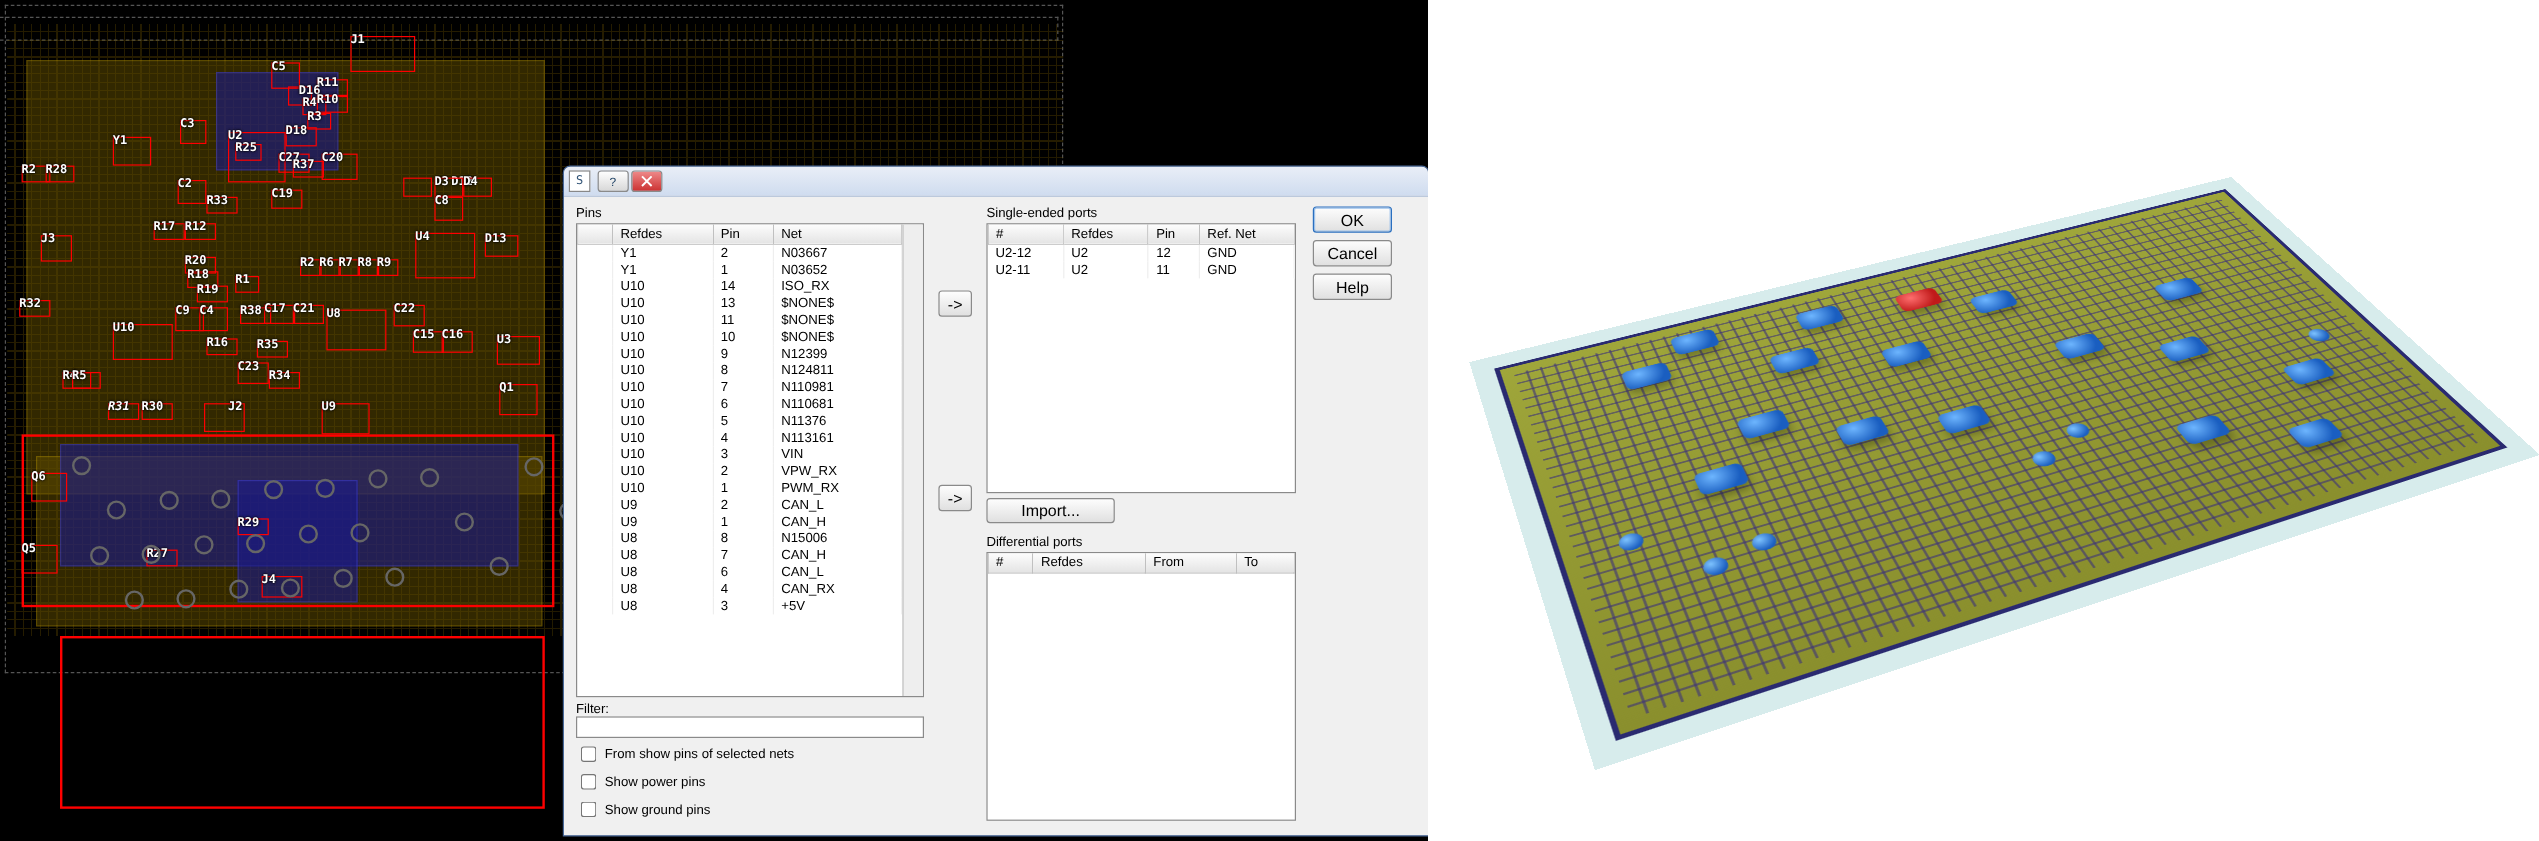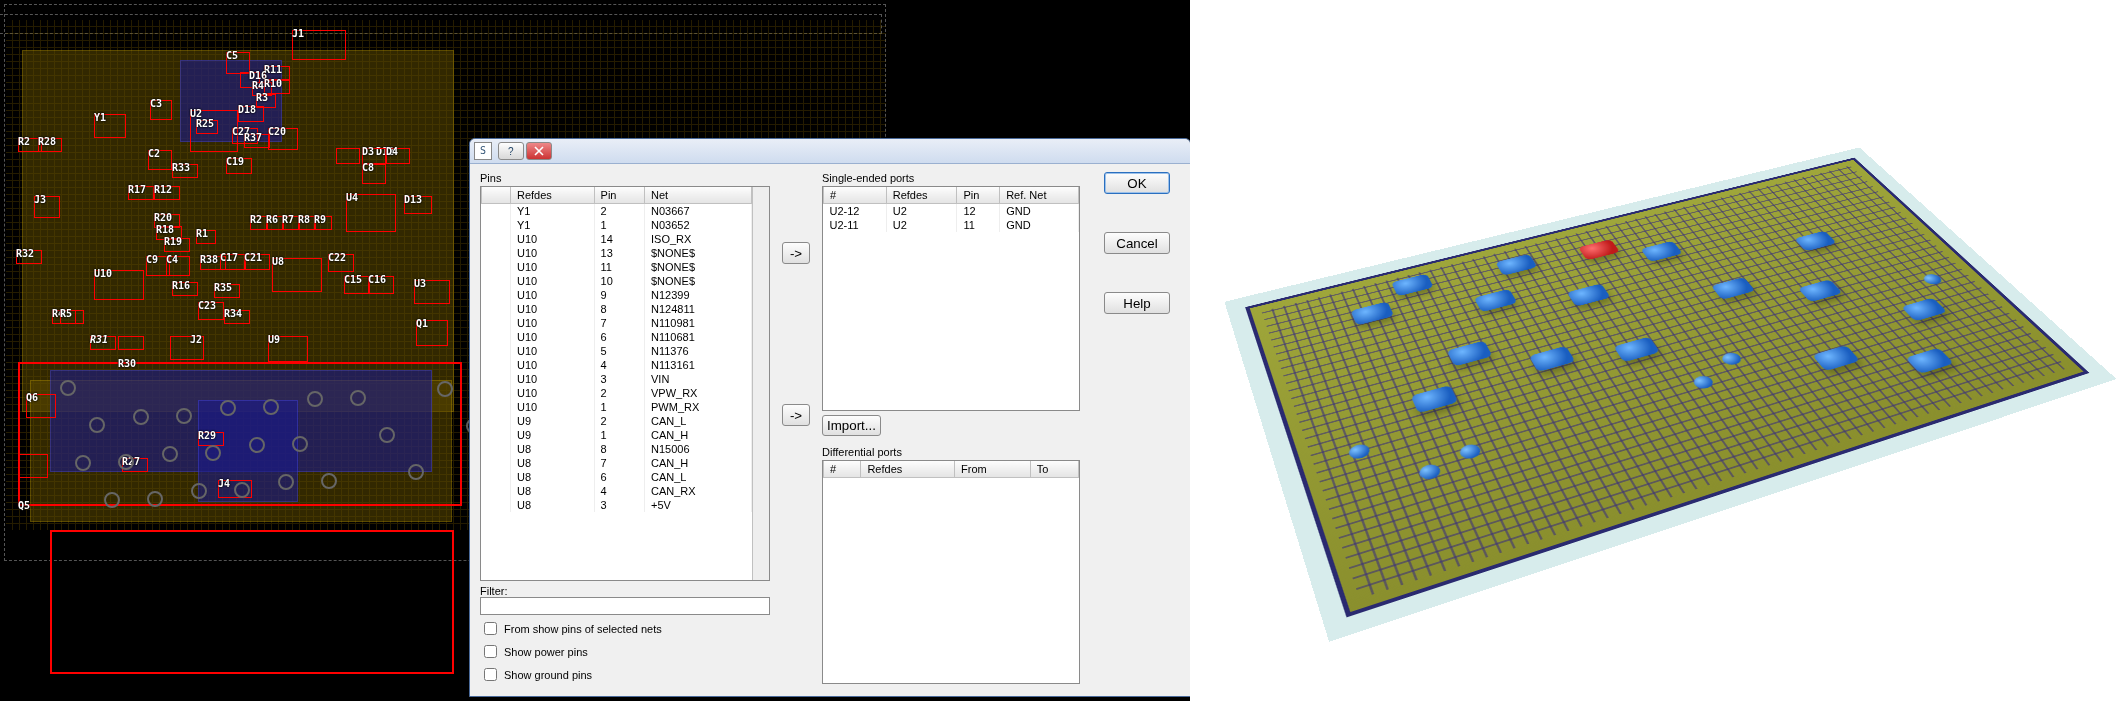--- a/index.html
+++ b/index.html
@@ -41,25 +41,25 @@
   table.tbl tbody tr:nth-child(even){background:#fff;}
   .scrollbar{width:16px;background:#eee;border-left:1px solid #c0c0c0;}
   .midcol{width:32px;display:flex;flex-direction:column;justify-content:flex-start;align-items:center;padding-top:70px;gap:140px;}
   .sqbtn{width:28px;height:22px;border:1px solid #8a8a8a;border-radius:3px;
     background:linear-gradient(#fdfdfd,#e0e0e0);display:flex;align-items:center;justify-content:center;}
   #col-left{width:290px;}
   #col-right-top{flex:1;}
   .btn{height:22px;min-width:66px;border:1px solid #8a8a8a;border-radius:3px;
     background:linear-gradient(#fdfdfd,#e0e0e0);padding:0 10px;margin-bottom:6px;}
   .btn.default{border:1px solid #2a6fbf;box-shadow:0 0 0 1px #9cc1ea inset;}
-  #rightbuttons{width:86px;display:flex;flex-direction:column;align-items:center;margin-left:4px;gap:32px;}
+  #rightbuttons{width:86px;display:flex;flex-direction:column;align-items:flex-start;margin-left:4px;}
   input.filter{height:18px;border:1px solid #8a8a8a;padding:1px 3px;width:100%;box-sizing:border-box;}
   label.cb{display:flex;align-items:center;gap:4px;margin-top:4px;font-size:11px;}
   label.cb input{width:13px;height:13px;}
-  .small-btn{height:21px;padding:0 4px;border:1px solid #8a8a8a;border-radius:3px;
+  .small-btn{height:21px;padding:0 28px;border:1px solid #8a8a8a;border-radius:3px;
     background:linear-gradient(#fdfdfd,#e0e0e0);margin-top:4px;align-self:flex-start;text-align:right;}
   
   #pcb3d{position:absolute;left:1190px;top:0;width:926px;height:701px;background:#fff;}
   #pcb3d .persp{position:absolute;left:30px;top:60px;width:860px;height:560px;
     perspective:1400px;perspective-origin:50% 20%;}
   #pcb3d .board3d{position:absolute;left:70px;top:60px;width:720px;height:430px;
     transform:rotateX(58deg) rotateZ(-24deg);transform-style:preserve-3d;
     background:linear-gradient(#9fa63a,#8a8f2d);border:4px solid #2a2a70;
     box-shadow:0 0 0 18px rgba(140,200,200,.35);}
   #pcb3d .pattern{position:absolute;inset:10px;background:
@@ -199,33 +199,33 @@
       <div class="lbl" style="left: 224px; top: 308px;">R34</div>
       <div class="comp" style="left: 52px; top: 310px; width: 22px; height: 12px;"></div>
       <div class="lbl" style="left: 52px; top: 308px;">R4</div>
       <div class="comp" style="left: 60px; top: 310px; width: 22px; height: 12px;"></div>
       <div class="lbl" style="left: 60px; top: 308px;">R5</div>
       <div class="comp" style="left: 416px; top: 320px; width: 30px; height: 24px;"></div>
       <div class="lbl" style="left: 416px; top: 318px;">Q1</div>
       <div class="comp" style="left: 90px; top: 336px; width: 24px; height: 12px;"></div>
       <div class="lbl" style="left: 90px; top: 334px; font-style: italic;">R31</div>
       <div class="comp" style="left: 118px; top: 336px; width: 24px; height: 12px;"></div>
-      <div class="lbl" style="left: 118px; top: 334px; margin-top: 24px;">R30</div>
+      <div class="lbl" style="left: 118px; top: 334px;">R30</div>
       <div class="comp" style="left: 170px; top: 336px; width: 32px; height: 22px;"></div>
       <div class="lbl" style="left: 170px; top: 334px; padding-left: 20px;">J2</div>
       <div class="comp" style="left: 268px; top: 336px; width: 38px; height: 24px;"></div>
       <div class="lbl" style="left: 268px; top: 334px;">U9</div>
       <div class="comp" style="left: 26px; top: 394px; width: 28px; height: 22px;"></div>
       <div class="lbl" style="left: 26px; top: 392px;">Q6</div>
       <div class="comp" style="left: 198px; top: 432px; width: 24px; height: 12px;"></div>
       <div class="lbl" style="left: 198px; top: 430px;">R29</div>
       <div class="comp" style="left: 122px; top: 458px; width: 24px; height: 12px;"></div>
       <div class="lbl" style="left: 122px; top: 456px;">R27</div>
       <div class="comp" style="left: 18px; top: 454px; width: 28px; height: 22px;"></div>
-      <div class="lbl" style="left: 18px; top: 452px; margin-top: 48px;">Q5</div>
+      <div class="lbl" style="left: 18px; top: 452px;">Q5</div>
       <div class="comp" style="left: 218px; top: 480px; width: 32px; height: 16px;"></div>
       <div class="lbl" style="left: 218px; top: 478px;">J4</div>
       <div class="via" style="left: 60px; top: 380px;"></div>
       <div class="via" style="left: 89px; top: 417px;"></div>
       <div class="via" style="left: 118px; top: 454px;"></div>
       <div class="via" style="left: 147px; top: 491px;"></div>
       <div class="via" style="left: 176px; top: 408px;"></div>
       <div class="via" style="left: 205px; top: 445px;"></div>
       <div class="via" style="left: 234px; top: 482px;"></div>
       <div class="via" style="left: 263px; top: 399px;"></div>

